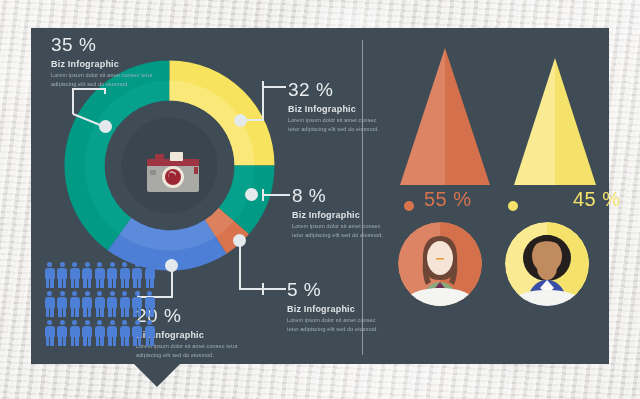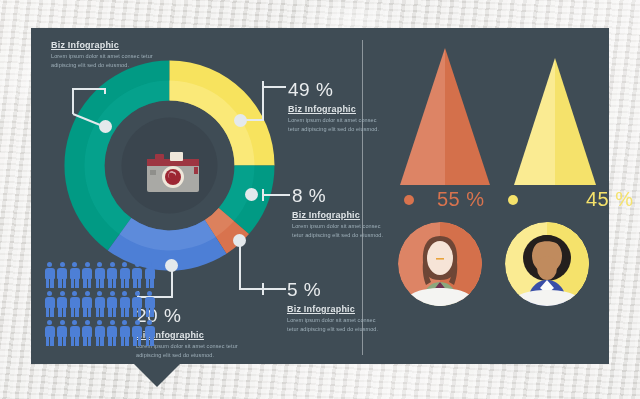--- a/index.html
+++ b/index.html
@@ -55,40 +55,40 @@
   .cam-view{ position:absolute; left:23px; top:0px; width:13px; height:9px; background:#efe7da; border-radius:1px;}
   .cam-lens-outer{ position:absolute; left:15px; top:14px; width:22px; height:22px; background:#efe7da; border-radius:50%;}
   .cam-lens{ position:absolute; left:18px; top:17px; width:16px; height:16px; background:#9d2633; border-radius:50%;}
   .cam-glint{ position:absolute; left:21px; top:19px; width:8px; height:8px; border-top:2px solid rgba(255,255,255,.6); border-left:1px solid rgba(255,255,255,.35); border-radius:50%; transform:rotate(20deg);}
   .cam-btn{ position:absolute; right:1px; top:15px; width:4px; height:7px; background:#9d3642;}
   .cam-dot{ position:absolute; left:3px; top:18px; width:6px; height:5px; background:#8f8f8b;}
 
   
   .callout{ position:absolute; }
   .pct{ font-size:19px; font-weight:400; color:#e9ecee; letter-spacing:.5px; line-height:1; }
-  .biz{ font-size:9px; font-weight:bold; color:#dfe4e7; margin-top:5px; letter-spacing:.2px;text-decoration:underline;}
+  .biz{ font-size:9px; font-weight:bold; color:#dfe4e7; margin-top:5px; letter-spacing:.2px;}
   .lorem{ font-size:5.5px; color:#9fb0ba; line-height:1.55; margin-top:2px; letter-spacing:.1px;}
   .leader{ position:absolute; }
   .lead-line{ position:absolute; background:#e4e9ec; }
   .lead-dot{ position:absolute; width:13px; height:13px; border-radius:50%; background:#e4e9ec; }
 
   
   #people{ position:absolute; left:44px; top:262px; width:120px; height:95px; }
   .prow{ display:flex; gap:1.5px; margin-bottom:3px; }
   .person{ width:11px; height:26px; position:relative; }
   .p-head{ position:absolute; left:3px; top:0; width:5px; height:5px; border-radius:50%; background:#4d7fd6;}
   .p-body{ position:absolute; left:0.5px; top:6px; width:10px; height:11px; background:#4d7fd6; border-radius:3px 3px 1px 1px;}
   .p-leg-l{ position:absolute; left:1.5px; top:16px; width:3.5px; height:10px; background:#4d7fd6;}
   .p-leg-r{ position:absolute; right:1.5px; top:16px; width:3.5px; height:10px; background:#4d7fd6;}
 
   
   .tri-block{ position:absolute; }
   .tri{ position:relative; width:110px; height:140px; }
   .tri svg{ display:block; }
-  .gender-row{ position:absolute; display:flex; align-items:center; gap:23px; }
+  .gender-row{ position:absolute; display:flex; align-items:flex-end; gap:10px; }
   .g-dot{ width:10px; height:10px; border-radius:50%; }
   .g-pct{ font-size:20px; letter-spacing:.5px; }
   .avatar{ position:absolute; width:84px; height:84px; border-radius:50%; overflow:hidden; }
 </style>
 </head>
 <body>
 
 <div id="backdrop"></div>
 
 <div id="panel"></div>
@@ -125,33 +125,34 @@
   <div class="cam-bump"></div>
   <div class="cam-view"></div>
   <div class="cam-dot"></div>
   <div class="cam-btn"></div>
   <div class="cam-lens-outer"></div>
   <div class="cam-lens"></div>
   <div class="cam-glint"></div>
 </div>
 
 <div class="callout" style="left:51px; top:35px; width:125px;">
+  <div class="pct">35 %</div>
   <div class="biz">Biz Infographic</div>
   <div class="lorem">Lorem ipsum dolor sit amet consec tetur adipiscing elit sed do eiusmod.</div>
 </div>
 <div class="leader">
   <div class="lead-line" style="left:72px; top:88px; width:34px; height:2px;"></div>
   <div class="lead-line" style="left:72px; top:88px; width:2px; height:26px;"></div>
   <div class="lead-line" style="left:104px; top:88px; width:2px; height:6px;"></div>
   <div class="lead-line" style="left:73px; top:113px; width:30px; height:2px; transform:rotate(22deg); transform-origin:left center;"></div>
   <div class="lead-dot" style="left:99px; top:120px;"></div>
 </div>
 
 <div class="callout" style="left:288px; top:80px; width:98px;">
-  <div class="pct">49 %</div>
+  <div class="pct">32 %</div>
   <div class="biz">Biz Infographic</div>
   <div class="lorem">Lorem ipsum dolor sit amet consec tetur adipiscing elit sed do eiusmod.</div>
 </div>
 <div class="leader">
   <div class="lead-line" style="left:262px; top:86px; width:24px; height:2px;"></div>
   <div class="lead-line" style="left:262px; top:81px; width:2px; height:12px;"></div>
   <div class="lead-line" style="left:262px; top:86px; width:2px; height:34px;"></div>
   <div class="lead-line" style="left:244px; top:119px; width:20px; height:2px;"></div>
   <div class="lead-dot" style="left:234px; top:114px;"></div>
 </div>

